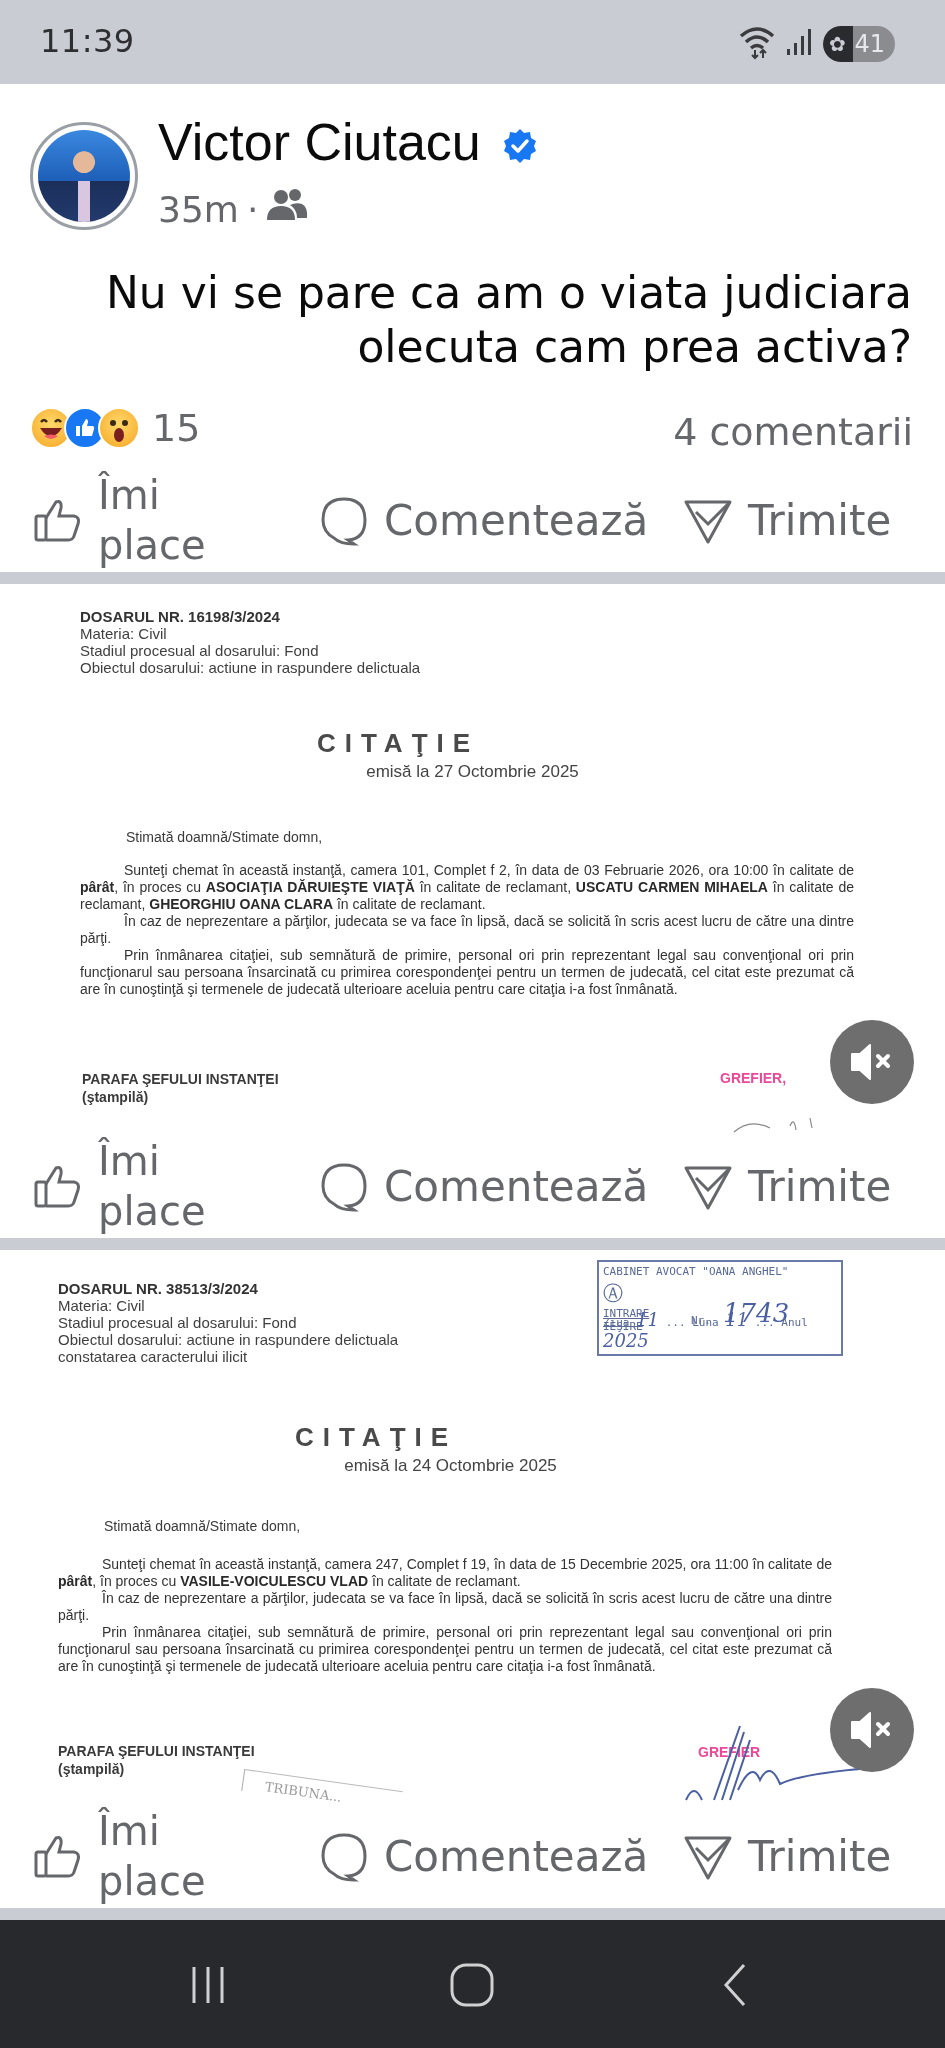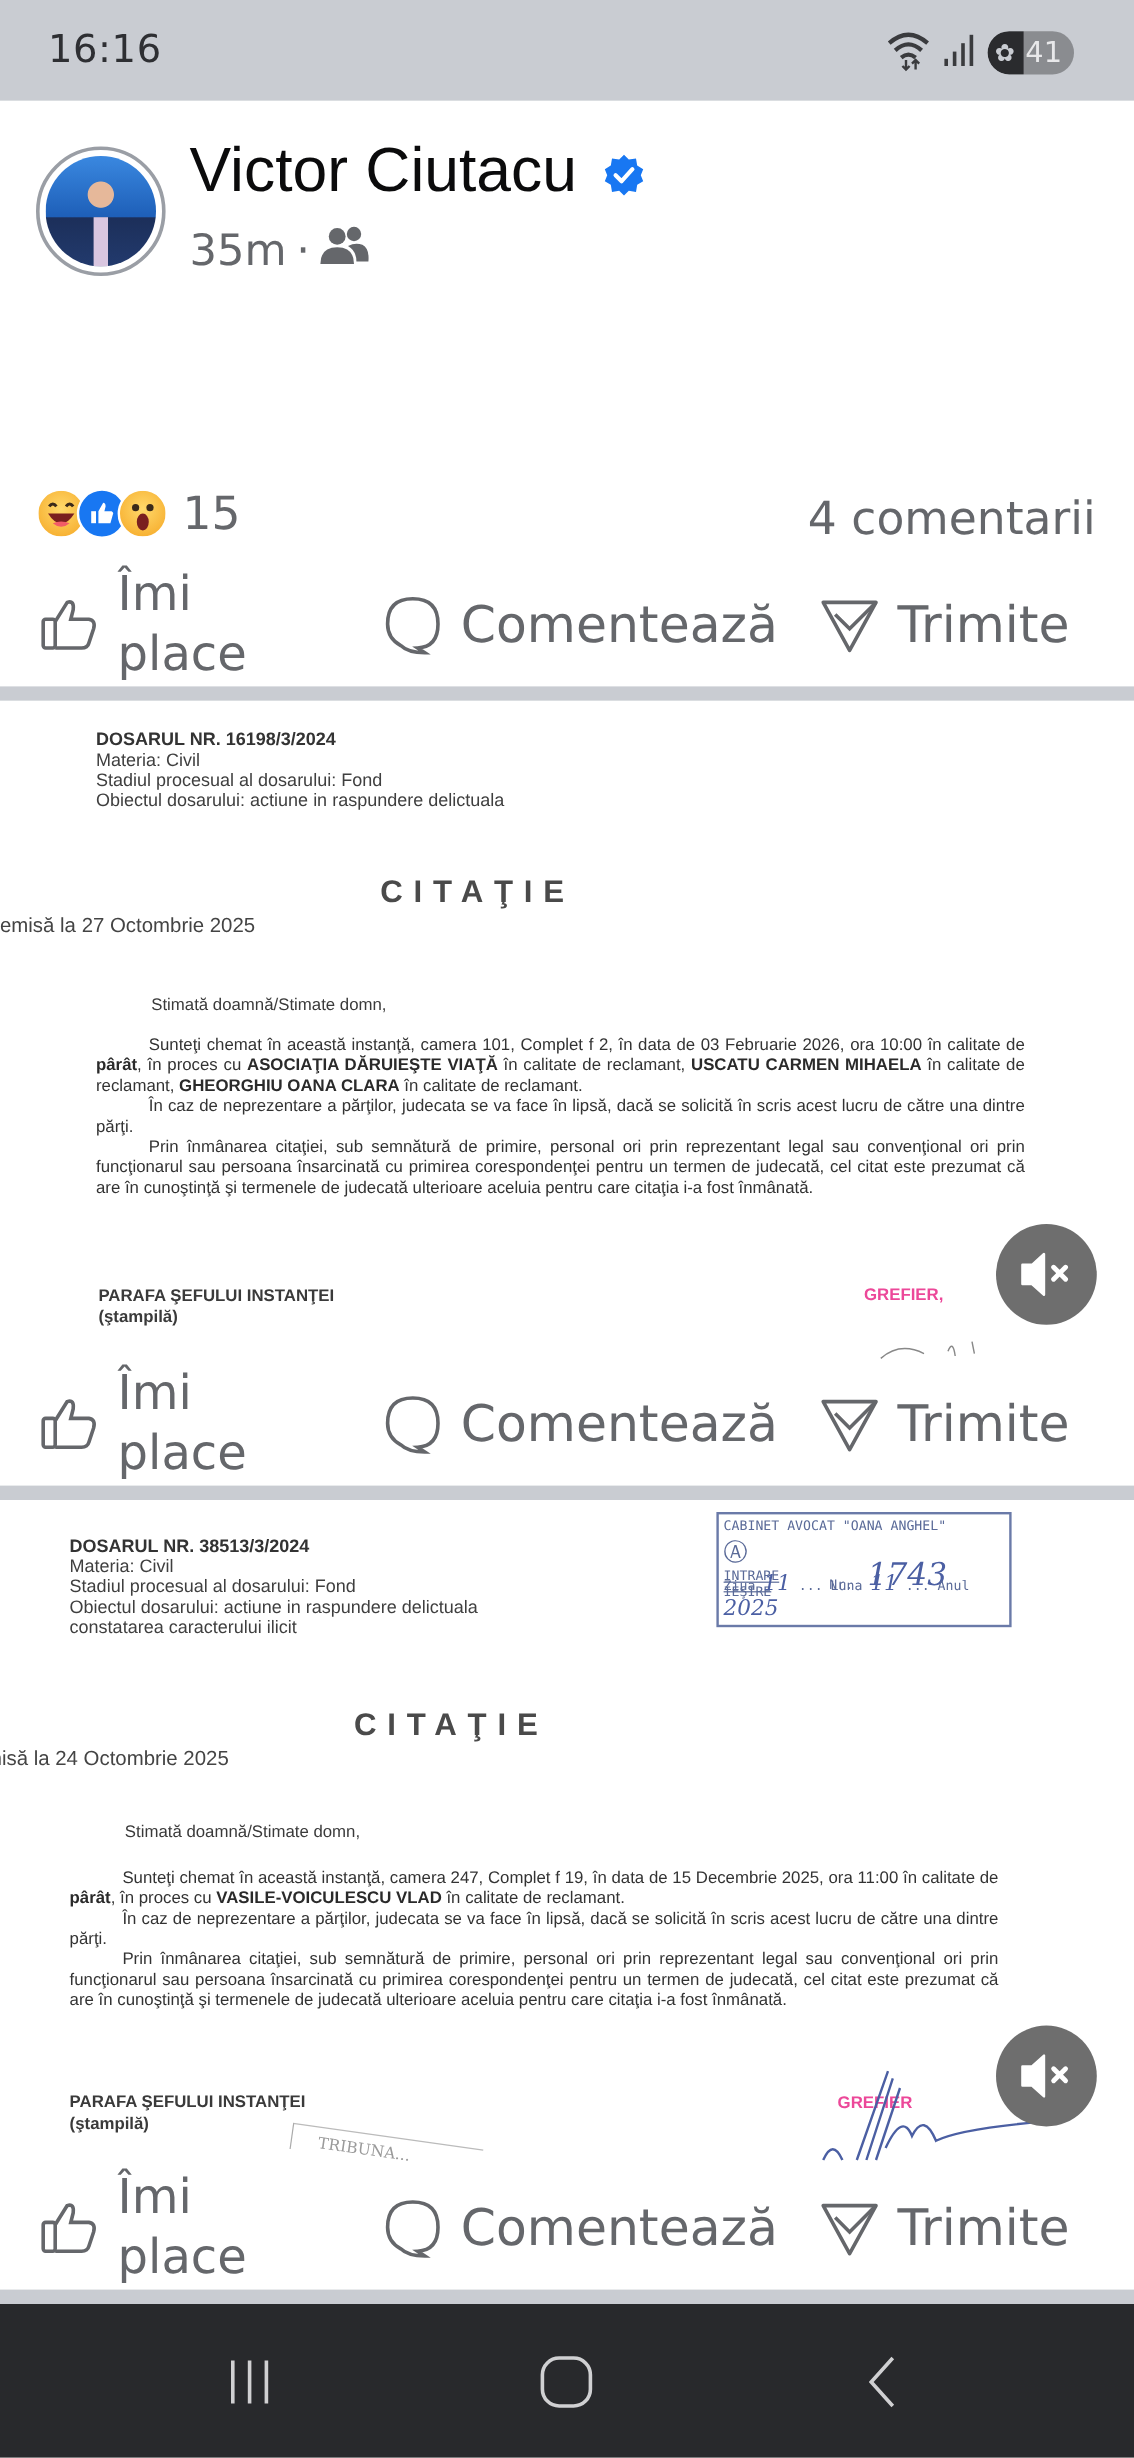--- a/index.html
+++ b/index.html
@@ -35,42 +35,42 @@
   .comment-action { left: 318px; }
   .comment-action span { margin-left: 14px; }
   .share-action { left: 682px; }
   .share-action span { margin-left: 14px; }
   .divider { position: absolute; left: 0; width: 945px; height: 12px; background: #c9ccd2; }
 
   .doc { position: absolute; left: 0; width: 945px; background: #fff; font-family: "Liberation Sans", sans-serif; color: #444; overflow: hidden; }
   .doc .hdr { position: absolute; font-size: 15px; line-height: 17px; color: #3f3f3f; }
   .doc .hdr b { font-weight: 700; color: #333; }
   .doc .title { position: absolute; left: 0; width: 796px; text-align: center; font-size: 26px; font-weight: 700; letter-spacing: 9px; color: #4a4a4a; }
-  .doc .sub { position: absolute; left: 0; width: 945px; text-align: left; font-size: 17px; color: #444; }
+  .doc .sub { position: absolute; left: 0; width: 945px; text-align: center; font-size: 17px; color: #444; }
   .doc .salute { position: absolute; font-size: 14px; color: #3a3a3a; }
   .doc .body { position: absolute; font-size: 14px; line-height: 17px; color: #333; text-align: justify; font-family: "Liberation Sans", sans-serif; }
   .doc .body p { text-indent: 44px; }
   .doc .body b { color: #2a2a2a; }
   .doc .footer-left { position: absolute; font-size: 14px; font-weight: 700; color: #3a3a3a; line-height: 18px; }
   .doc .footer-right { position: absolute; font-size: 14px; font-weight: 700; color: #ec4899; }
   .mute-btn { position: absolute; width: 84px; height: 84px; border-radius: 50%; background: #6e6e6e; display: flex; align-items: center; justify-content: center; }
   .stamp { position: absolute; left: 597px; top: 10px; width: 246px; height: 96px; border: 2px solid #6a7aa8; font-family: "DejaVu Sans Mono", monospace; font-size: 11px; color: #5a6a98; padding: 3px 4px; }
   .stamp .nr { position: absolute; left: 124px; top: 36px; font-size: 26px; font-style: italic; color: #4b5fa3; font-family: "DejaVu Serif", serif; }
   .stamp .date-line { position: absolute; left: 4px; bottom: 3px; font-size: 11px; }
   .stamp .date-line i { font-size: 18px; color: #4b5fa3; font-family: "DejaVu Serif", serif; }
   .signature { position: absolute; }
 
   .nav-bar { position: absolute; left: 0; top: 1920px; width: 945px; height: 128px; background: #28292c; }
   .nav-btn { position: absolute; top: 40px; width: 60px; height: 50px; display: flex; align-items: center; justify-content: center; }
 </style>
 </head>
 <body>
 
 <div class="status-bar">
-  <div class="status-time">16:16</div>
+  <div class="status-time">11:39</div>
   <div class="status-icons">
     <span>
       <svg width="40" height="36" viewBox="0 0 40 36">
           <path d="M4 12 Q20 -2 36 12" stroke="#3a3b3e" stroke-width="3.5" fill="none"></path>
           <path d="M9 18 Q20 8 31 18" stroke="#3a3b3e" stroke-width="3.5" fill="none"></path>
           <path d="M14 24 Q20 19 26 24" stroke="#3a3b3e" stroke-width="3.5" fill="none"></path>
           <path d="M18 26 v8 M15 31 l3 3 3-3" stroke="#3a3b3e" stroke-width="2" fill="none"></path>
           <path d="M26 34 v-8 M23 29 l3-3 3 3" stroke="#3a3b3e" stroke-width="2" fill="none"></path>
         </svg>
     </span>
@@ -104,20 +104,21 @@
     <span>·</span>
     <span>
       <svg width="42" height="34" viewBox="0 0 42 34">
           <circle cx="15" cy="9" r="7" fill="#65676b"></circle>
           <path d="M1 32 Q1 18 15 18 Q29 18 29 32 Z" fill="#65676b"></path>
           <circle cx="29" cy="7" r="6" fill="#65676b"></circle>
           <path d="M24 17 Q30 14 36 16 Q42 19 41 30 L31 30 Q31 21 24 17 Z" fill="#65676b"></path>
         </svg>
     </span>
   </div>
+  <div class="post-text">Nu vi se pare ca am o viata judiciara olecuta cam prea activa?</div>
 
   <div class="reactions">
     <span class="rx haha">
       <svg width="38" height="38" viewBox="0 0 38 38">
           <path d="M9 13 Q12 9 15 13" stroke="#3b2a1a" stroke-width="2.5" fill="none"></path>
           <path d="M23 13 Q26 9 29 13" stroke="#3b2a1a" stroke-width="2.5" fill="none"></path>
           <path d="M8 19 Q19 36 30 19 Z" fill="#7a1f1f"></path>
           <path d="M12 27 Q19 33 26 27 Q19 24 12 27" fill="#f25c67"></path>
         </svg>
     </span>

